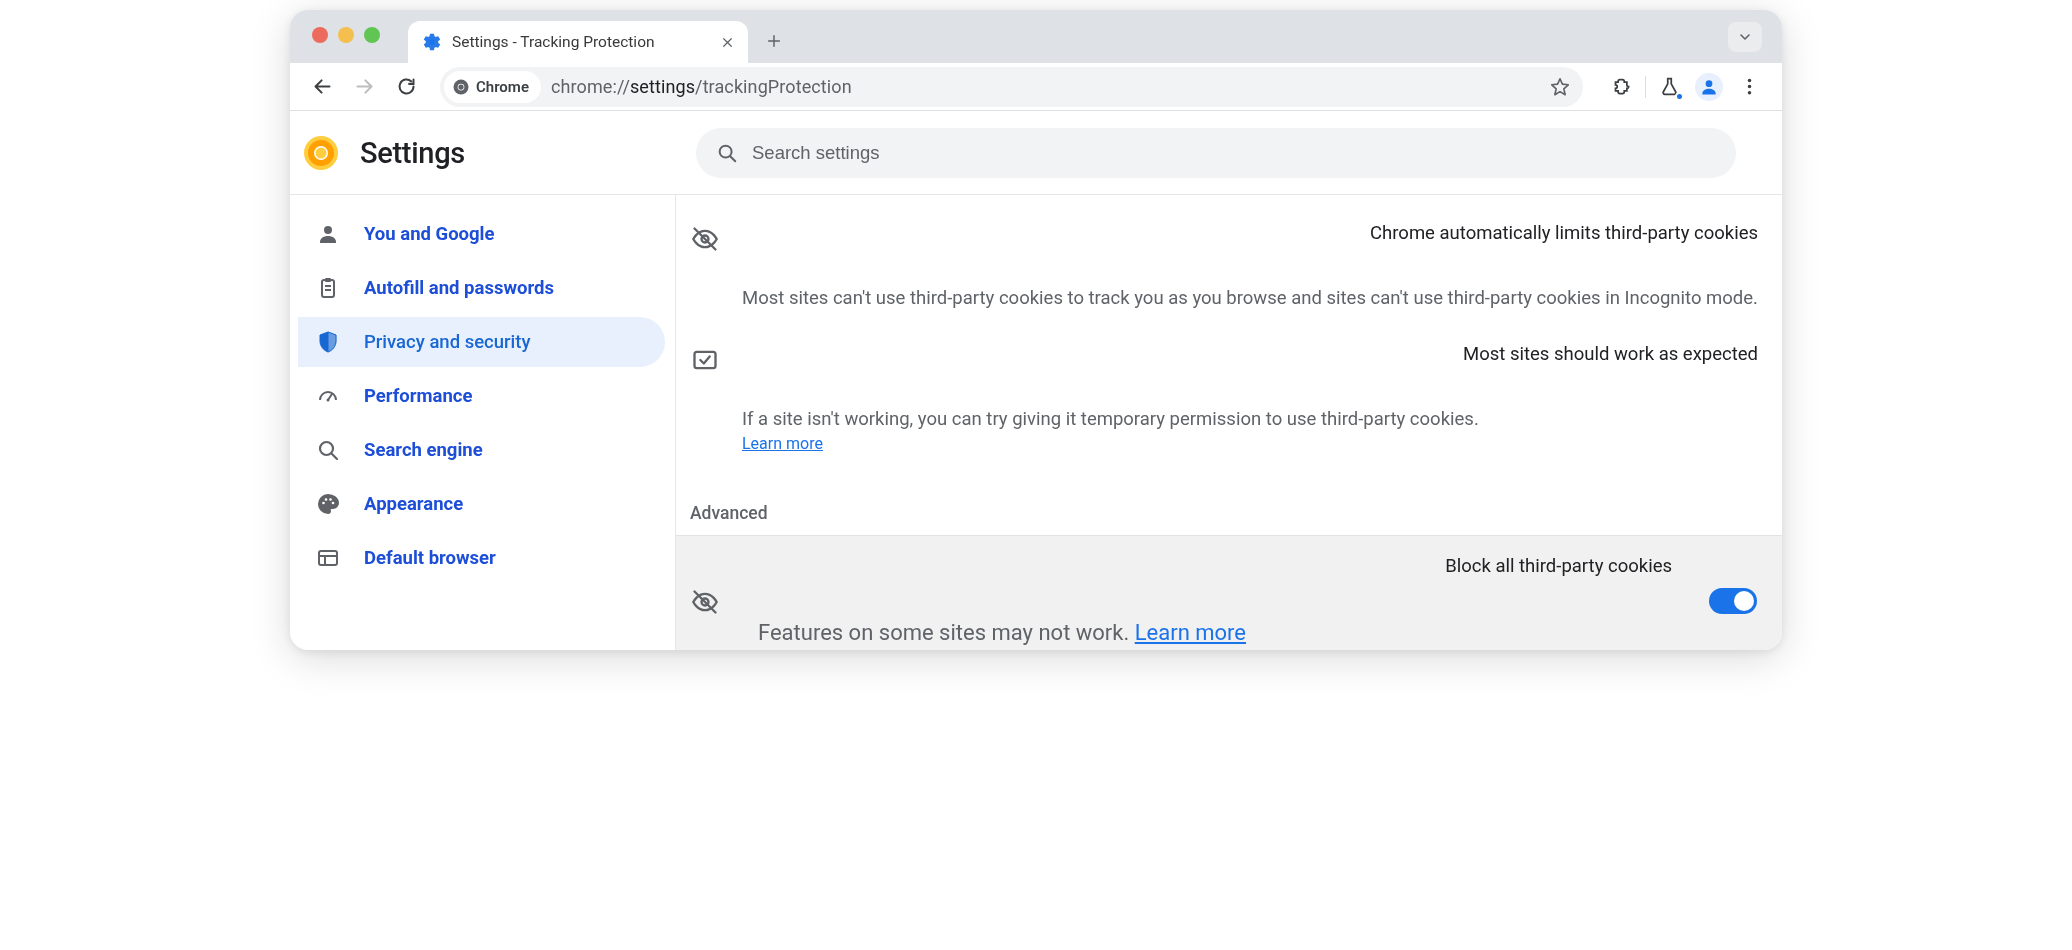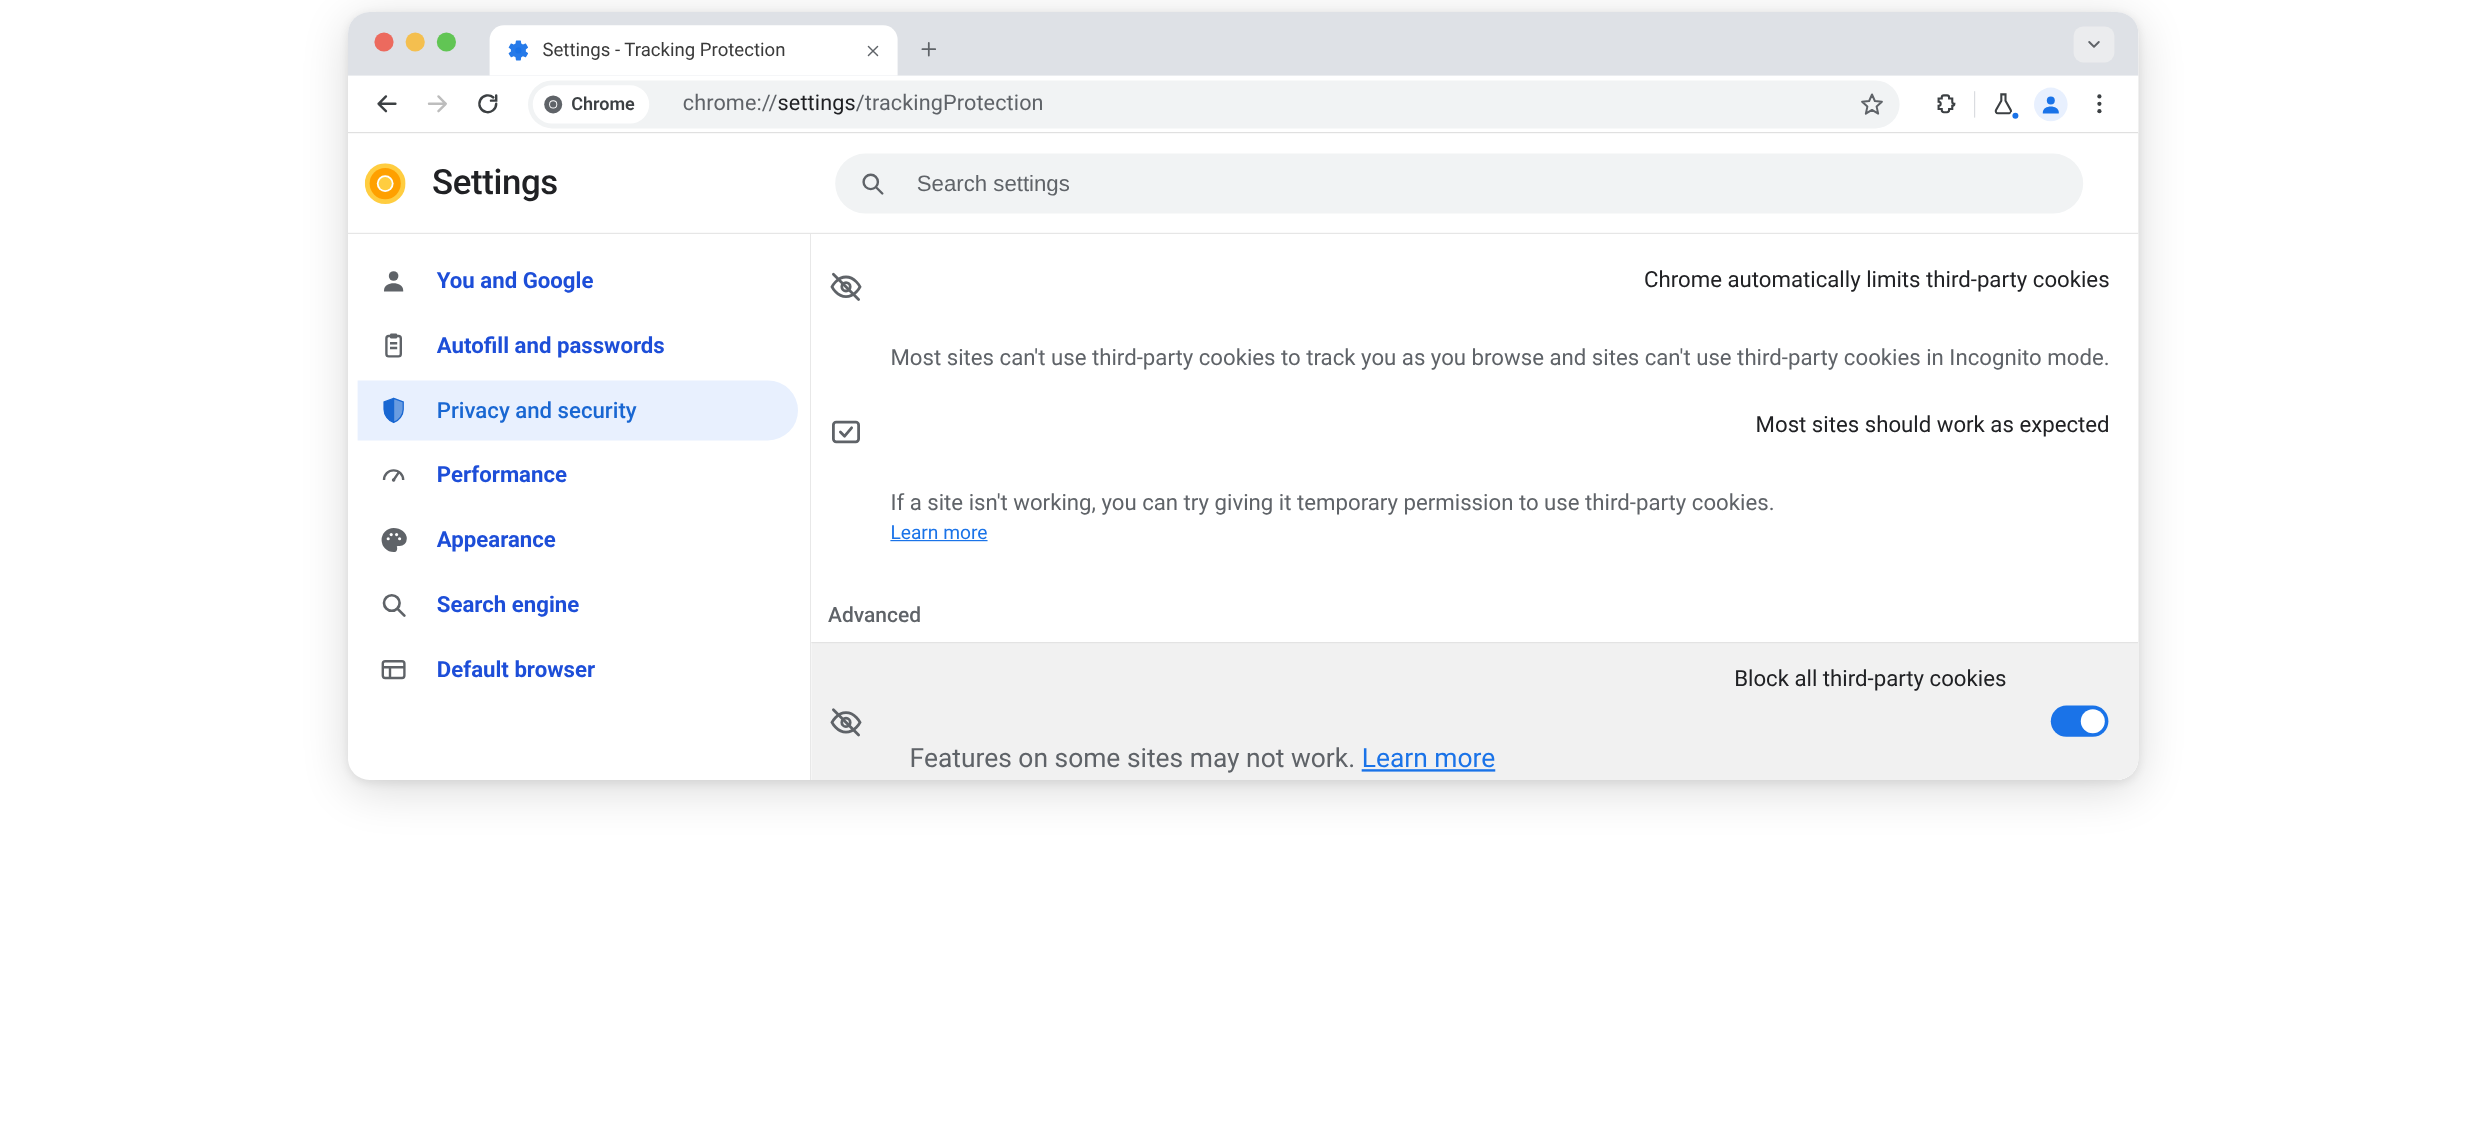--- a/index.html
+++ b/index.html
@@ -69,21 +69,21 @@
 
   .omnibox {
     flex: 1;
     height: 40px;
     background: #f1f3f4;
     border-radius: 20px;
     display:flex;
     align-items:center;
     padding: 0 12px 0 4px;
     margin: 0 10px;
-    gap: 28px;
+    gap: 10px;
   }
   .chip { background:#fff; border-radius:16px; height:32px; display:flex; align-items:center; gap:6px; padding:0 12px 0 8px; font-size:15px; font-weight:600; color:#3c4043;}
   .chip svg { width:18px; height:18px; }
   .url { font-size: 18px; color:#5f6368; letter-spacing: 0.1px;}
   .url .dark { color: #202124; }
   .omnibox-right { margin-left:auto; display:flex; align-items:center;}
   .omnibox-right svg { width:22px; height:22px; }
 
   .toolbar-right { display:flex; align-items:center; gap:2px; padding-left:4px;}
   .toolbar-right .tb-btn { width:38px; }
@@ -105,21 +105,21 @@
   .settings-title { font-size: 29px; font-weight: 500; color:#202124; letter-spacing:-0.3px; }
 
   .search-settings {
     flex:1;
     height: 50px;
     background:#f1f3f4;
     border-radius: 28px;
     display:flex;
     align-items:center;
     padding: 0 20px;
-    gap: 26px;
+    gap: 14px;
     max-width: 1040px;
   }
   .search-settings svg { width:22px; height:22px; }
   .search-settings input {
     border:none; background:transparent; outline:none;
     font-size: 18.5px; color:#5f6368; flex:1;
   }
   .search-settings input::placeholder { color:#5f6368; }
 
   
@@ -349,38 +349,38 @@
               <path stroke="#5f6368" stroke-width="2" stroke-linecap="round" d="M12 16 L16 10"></path>
               <circle cx="12" cy="16" r="1.5" fill="#5f6368"></circle>
             </svg>
           </span>
         <span>Performance</span>
       </div>
 
       <div class="nav-item">
         <span class="nav-icon">
             <svg viewBox="0 0 24 24">
+              <circle cx="10.5" cy="10.5" r="6.5" stroke="#5f6368" stroke-width="2.2" fill="none"></circle>
+              <path stroke="#5f6368" stroke-width="2.2" stroke-linecap="round" d="M16 16 L21 21"></path>
+            </svg>
+          </span>
+        <span>Search engine</span>
+      </div>
+
+      <div class="nav-item">
+        <span class="nav-icon">
+            <svg viewBox="0 0 24 24">
               <path stroke="#5f6368" stroke-width="2" fill="#5f6368" d="M12 3a9 9 0 100 18c1 0 2-.8 2-2 0-.6-.3-1-.3-1.5 0-1 .8-1.5 1.8-1.5H17a5 5 0 005-5c0-4.5-4.5-8-10-8z"></path>
               <circle cx="7.5" cy="11" r="1.3" fill="#fff"></circle>
               <circle cx="10" cy="7.5" r="1.3" fill="#fff"></circle>
               <circle cx="14.5" cy="7.5" r="1.3" fill="#fff"></circle>
               <circle cx="17" cy="11" r="1.3" fill="#fff"></circle>
             </svg>
           </span>
         <span>Appearance</span>
-      </div>
-
-      <div class="nav-item">
-        <span class="nav-icon">
-            <svg viewBox="0 0 24 24">
-              <circle cx="10.5" cy="10.5" r="6.5" stroke="#5f6368" stroke-width="2.2" fill="none"></circle>
-              <path stroke="#5f6368" stroke-width="2.2" stroke-linecap="round" d="M16 16 L21 21"></path>
-            </svg>
-          </span>
-        <span>Search engine</span>
       </div>
 
       <div class="nav-item">
         <span class="nav-icon">
             <svg viewBox="0 0 24 24">
               <rect x="3" y="5" width="18" height="14" rx="2" stroke="#5f6368" stroke-width="2" fill="none"></rect>
               <path stroke="#5f6368" stroke-width="2" d="M3 10h18M9 10v9"></path>
             </svg>
           </span>
         <span>Default browser</span>

